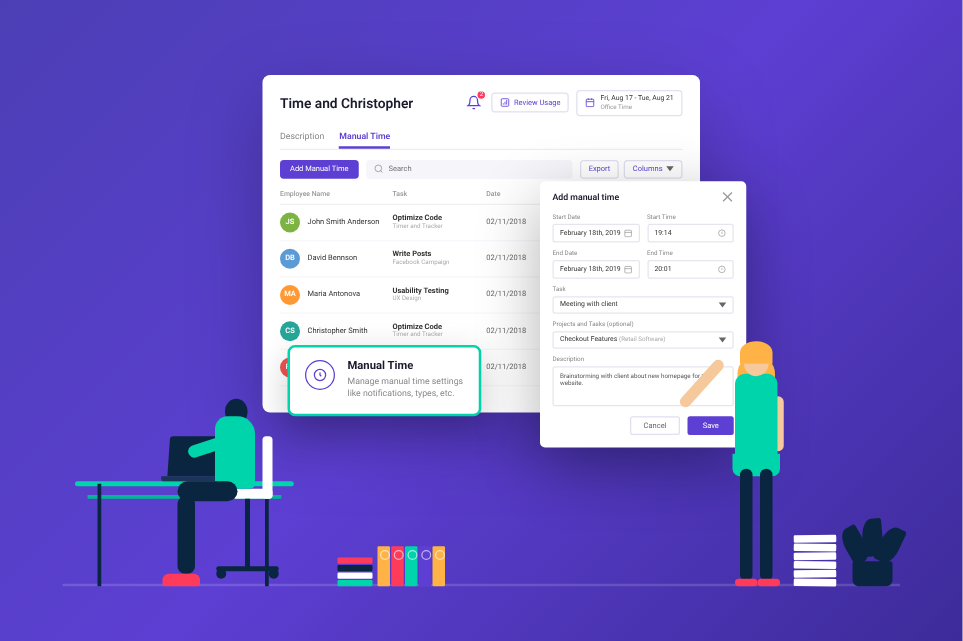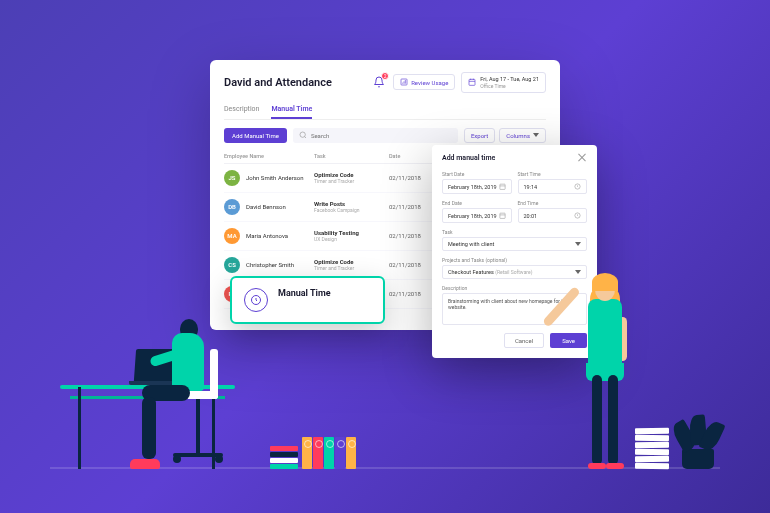--- a/index.html
+++ b/index.html
@@ -120,21 +120,21 @@
 .leaves{position:absolute;bottom:18px;left:-6px}
 .leaf{width:16px;height:30px;background:#0a2540;border-radius:50% 10% 50% 10%;position:absolute}
 </style>
 </head>
 <body>
 
 <div class="floor"></div>
 
 <div class="main-card">
   <div class="mc-header">
-    <div class="mc-title">David and Attendance</div>
+    <div class="mc-title">Time and Christopher</div>
     <div class="mc-actions">
       <div class="bell">
         <svg viewBox="0 0 24 24">
             <path d="M18 8A6 6 0 006 8c0 7-3 9-3 9h18s-3-2-3-9M13.7 21a2 2 0 01-3.4 0"></path>
           </svg>
         <span class="bell-badge">2</span>
       </div>
       <button class="btn-outline">
         <svg viewBox="0 0 24 24">
             <rect x="3" y="3" width="18" height="18" rx="2"></rect>
@@ -253,20 +253,21 @@
 
 <div class="tooltip">
   <div class="tooltip-icon">
     <svg viewBox="0 0 24 24">
         <circle cx="12" cy="12" r="9"></circle>
         <path d="M12 8v4l2 2"></path>
       </svg>
   </div>
   <div>
     <div class="tooltip-title">Manual Time</div>
+    <div class="tooltip-text">Manage manual time settings like notifications, types, etc.</div>
   </div>
 </div>
 
 <div class="modal">
   <div class="modal-header">
     <div class="modal-title">Add manual time</div>
     <div class="close"></div>
   </div>
   <div class="form-row">
     <div class="form-col">

